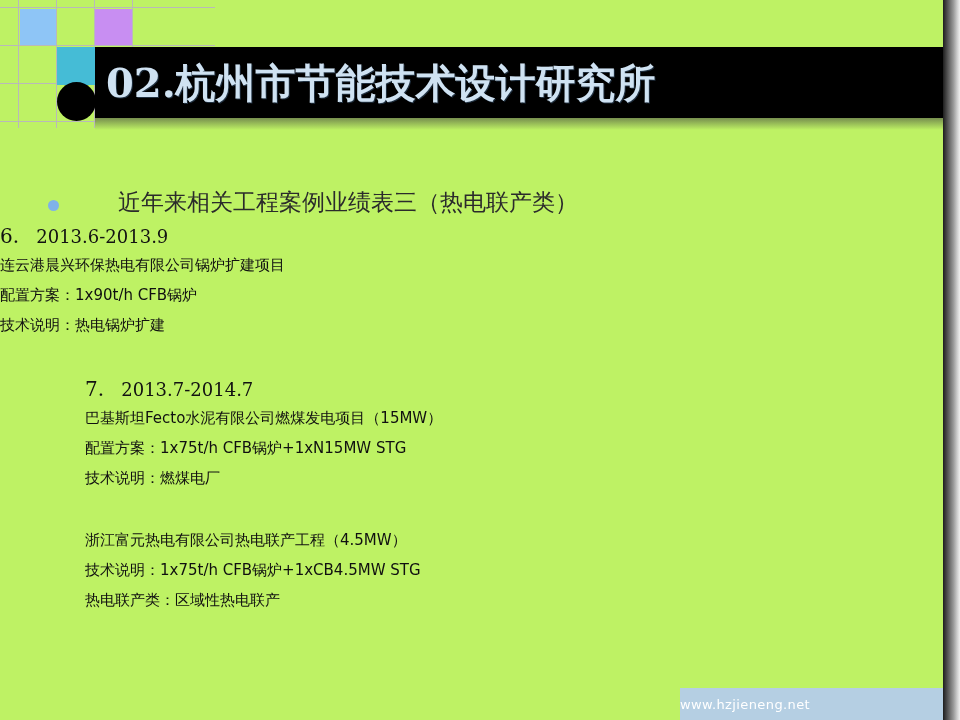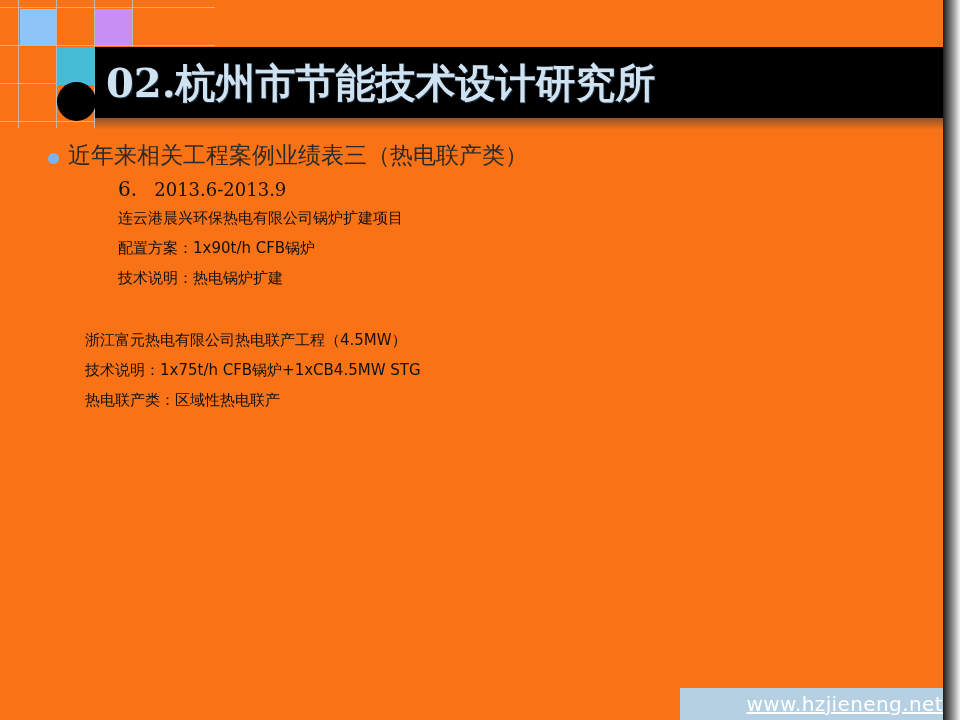--- a/index.html
+++ b/index.html
@@ -12,21 +12,21 @@
     background: #ffffff;
     font-family: "Liberation Sans", sans-serif;
     overflow: hidden;
     position: relative;
   }
   #slide {
     position: absolute;
     left: 0; top: 0;
     width: 960px;
     height: 720px;
-    background: #f97316;
+    background: #bef264;
     overflow: hidden;
   }
 
   
   .gridline-v, .gridline-h {
     position: absolute;
     background: #b9b9b9;
   }
   .gridline-v { width: 1px; }
   .gridline-h { height: 1px; }
@@ -82,21 +82,22 @@
 
   
   #content {
     position: absolute;
     left: 0; top: 140px;
     width: 943px;
   }
   .bullet-row {
     position: relative;
     height: 34px;
-    padding-left: 68px;
+    padding-left: 118px;
+    margin-top: 47px;
   }
   .bullet-dot {
     position: absolute;
     left: 48px; top: 13px;
     width: 11px; height: 11px;
     border-radius: 50%;
     background: #7fb2e8;
   }
   .bullet-text {
     font-family: "DejaVu Serif", "Liberation Serif", serif;
@@ -117,43 +118,42 @@
   .entry-head .num { font-size: 20px; }
   .entry-line {
     font-family: "DejaVu Sans", "Liberation Sans", sans-serif;
     font-size: 15px;
     color: #101010;
     white-space: nowrap;
     line-height: 30px;
   }
 
   
-  .entry-6 { padding-left: 85px; margin-top: 2px; margin-left: 33px; }
+  .entry-6 { margin-top: 2px; }
   .entry-7 { padding-left: 85px; margin-top: 36px; }
   .entry-8 { padding-left: 72px; margin-top: 32px; }
   .entry-8 .entry-line { padding-left: 13px; }
 
   
   #footer-bar {
     position: absolute;
     left: 680px; top: 688px;
     width: 263px; height: 32px;
     background: #b5cfe3;
   }
   #footer-text {
     position: absolute;
     left: 0; right: 0;
     top: 50%;
     transform: translateY(-50%);
-    text-align: right;
+    text-align: left;
     color: #ffffff;
     font-family: "DejaVu Sans", "Liberation Sans", sans-serif;
-    font-size: 20px;
+    font-size: 13px;
     letter-spacing: 0.4px;
-    text-decoration: underline;
   }
 </style>
 </head>
 <body>
 
 <div id="slide">
 
   <div class="gridline-v" style="left:18px;  top:0;   height:128px;"></div>
   <div class="gridline-v" style="left:56px;  top:0;   height:128px;"></div>
   <div class="gridline-v" style="left:94px;  top:0;   height:128px;"></div>
@@ -183,20 +183,29 @@
     <div class="entry entry-6">
       <div class="entry-head">
         <span class="num">6.</span>
         &nbsp;&nbsp;<span>2013.6-2013.9</span>
       </div>
       <div class="entry-line">连云港晨兴环保热电有限公司锅炉扩建项目</div>
       <div class="entry-line">配置方案：1x90t/h CFB锅炉</div>
       <div class="entry-line">技术说明：热电锅炉扩建</div>
     </div>
 
+    <div class="entry entry-7">
+      <div class="entry-head">
+        <span class="num">7.</span>
+        &nbsp;&nbsp;<span>2013.7-2014.7</span>
+      </div>
+      <div class="entry-line">巴基斯坦Fecto水泥有限公司燃煤发电项目（15MW）</div>
+      <div class="entry-line">配置方案：1x75t/h CFB锅炉+1xN15MW STG</div>
+      <div class="entry-line">技术说明：燃煤电厂</div>
+    </div>
 
     <div class="entry entry-8">
       <div class="entry-line">浙江富元热电有限公司热电联产工程（4.5MW）</div>
       <div class="entry-line">技术说明：1x75t/h CFB锅炉+1xCB4.5MW STG</div>
       <div class="entry-line">热电联产类：区域性热电联产</div>
     </div>
 
   </div>
 
   <div id="footer-bar">

